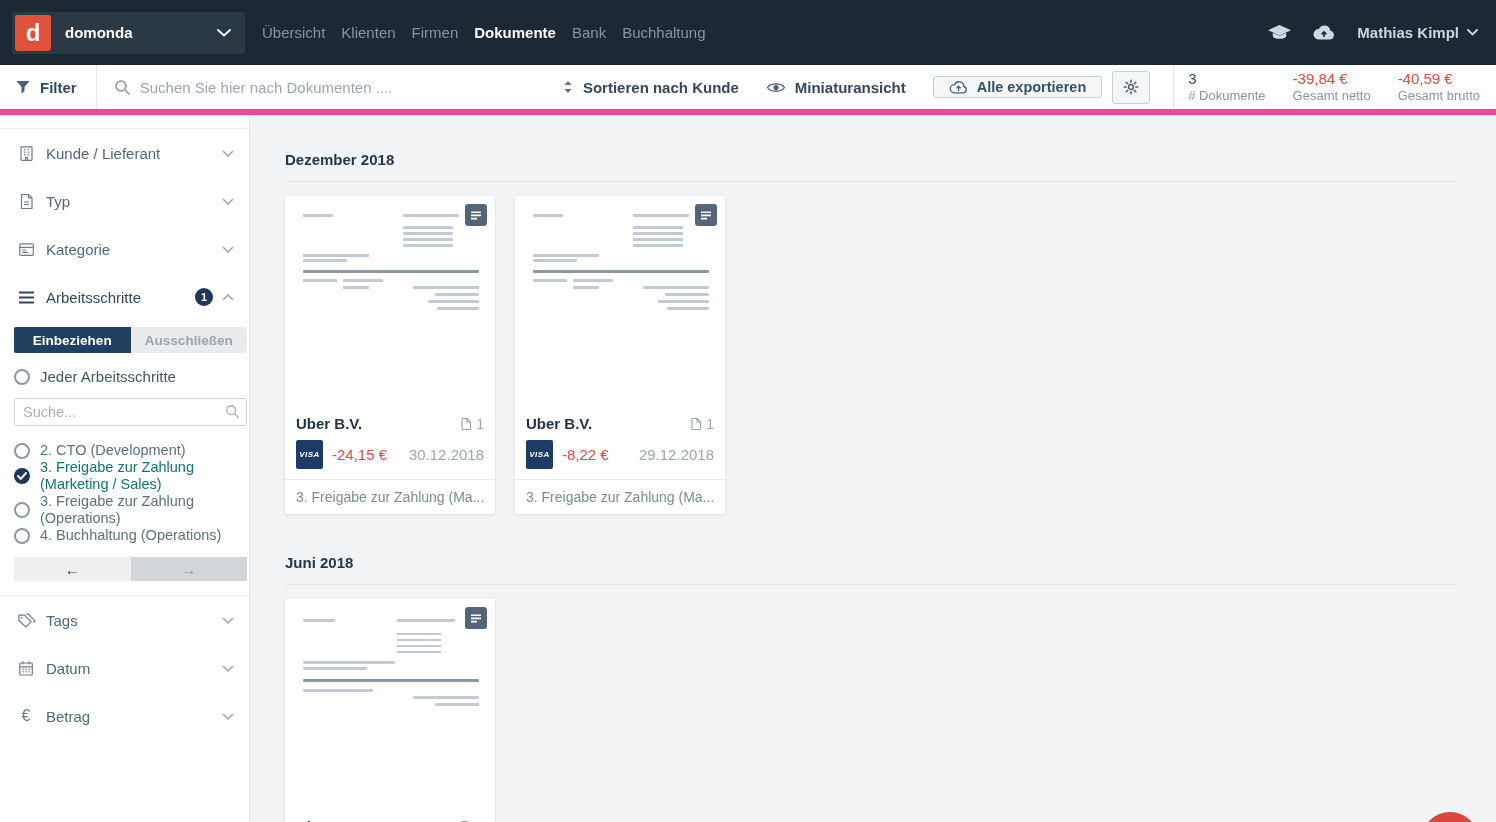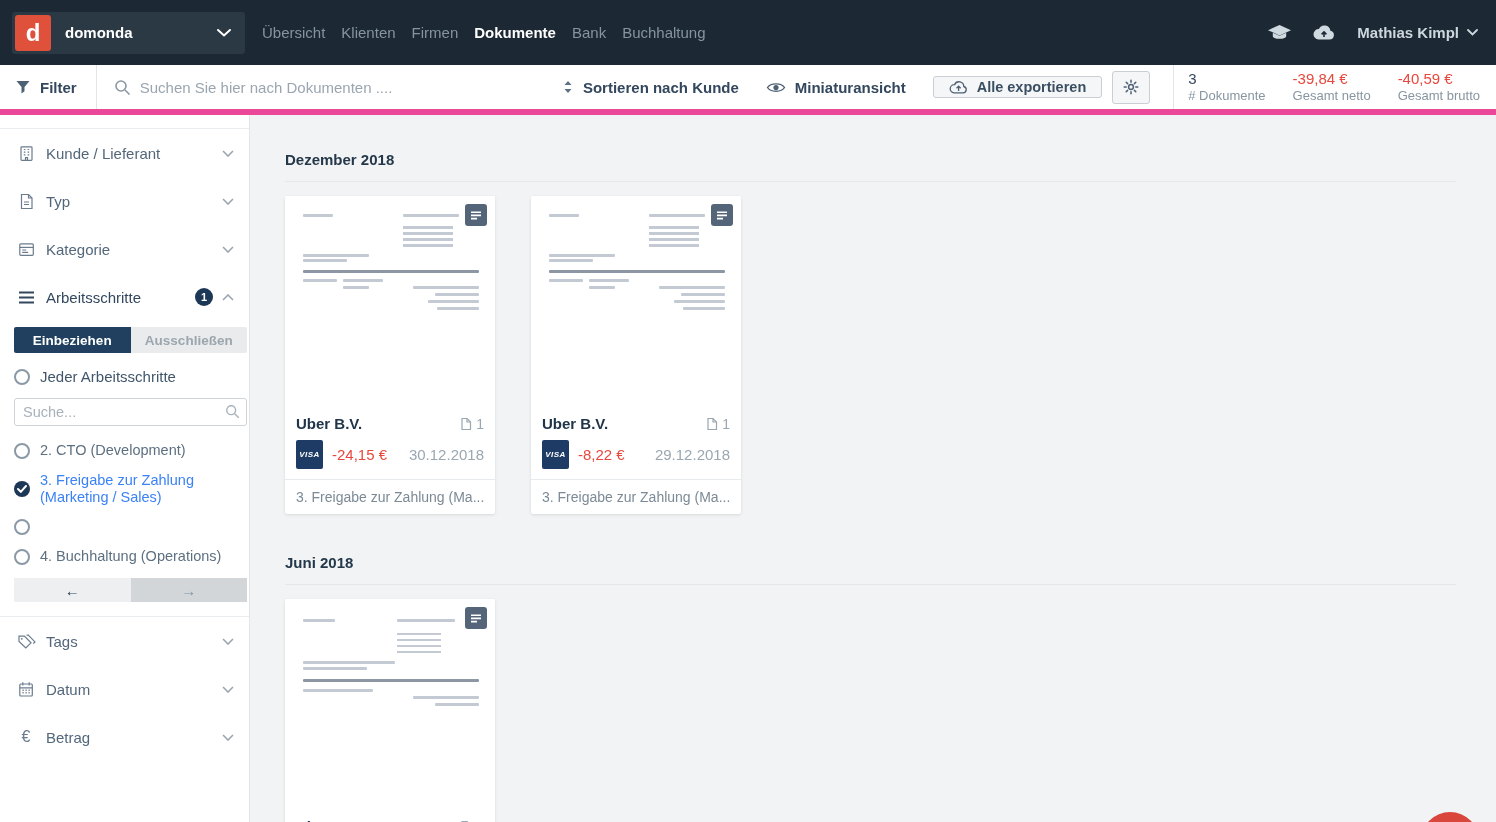--- a/index.html
+++ b/index.html
@@ -53,34 +53,34 @@
   .seg.on{background:#21405f;color:#fff}
   .seg.off{background:#e9ebec;color:#9ba6af}
   .radio-row{display:flex;align-items:center;gap:10px;margin-top:15px;cursor:pointer}
   .radio{width:16px;height:16px;min-width:16px;border:2px solid #8b99a6;border-radius:50%;background:#fff}
   .radio.checked{border:none;background:#1d3756;display:flex;align-items:center;justify-content:center}
   .any-label{font-size:15px;color:#41566b}
   .sb-search{position:relative;margin-top:13px}
   .sb-search input{width:100%;height:28px;border:1px solid #cdd3d9;border-radius:3px;padding:0 28px 0 8px;font-size:14.5px;color:#5d7080;outline:none;font-family:"Liberation Sans",sans-serif}
   .sb-search input::placeholder{color:#a8b2bb}
   .sb-search .mag{position:absolute;right:7px;top:6px}
-  .opt-list{margin-top:16px;display:flex;flex-direction:column;gap:13px}
+  .opt-list{margin-top:16px;display:flex;flex-direction:column;}
   .opt{display:flex;align-items:center;gap:10px;cursor:pointer}
   .opt-label{font-size:14.5px;color:#5d7080;line-height:17px;max-width:186px}
-  .opt-label.sel{color:#3b82f6}
+  .opt-label.sel{color:#0f766e}
   .pager{display:flex;margin-top:13px;height:24px}
   .pg-btn{flex:1;display:flex;align-items:center;justify-content:center;font-size:15px;cursor:pointer}
   .pg-prev{background:#edeff0;color:#2d4257}
   .pg-next{background:#d3d6d9;color:#7f94a9}
 
   
   .content{position:absolute;left:250px;top:115px;width:1246px;height:707px;overflow:hidden;padding:36px 40px 0 35px}
   .month-title{font-size:15px;font-weight:700;color:#25384a;line-height:18px}
   .month-rule{border-bottom:1px solid #e4e8ea;margin-top:12px}
-  .cards-row{display:flex;gap:36px;margin-top:14px}
+  .cards-row{display:flex;gap:20px;margin-top:14px}
   .card{width:210px;background:#fff;border-radius:2px;box-shadow:0 1px 3px rgba(35,50,64,.13);cursor:pointer}
   .thumb{position:relative;height:210px;background:#fff;border-radius:2px 2px 0 0;overflow:hidden}
   .tl{position:absolute;background:#c3cad3;height:3px;border-radius:1px}
   .tl.dark{background:#8d97a3}
   .tp{position:absolute;background:repeating-linear-gradient(to bottom,#c3cad3 0 2.5px,transparent 2.5px 6px)}
   .journal{position:absolute;right:8px;top:8px;width:22px;height:22px;background:#54657a;border-radius:3px;display:flex;align-items:center;justify-content:center}
   .card-info{padding:9px 11px 10px 11px}
   .ci-row{display:flex;align-items:center;justify-content:space-between}
   .vendor{font-size:15px;font-weight:700;color:#203549}
   .pages{display:flex;align-items:center;gap:4px;color:#9aa7b1;font-size:14px}
@@ -305,20 +305,21 @@
         <div class="opt">
           <span class="radio checked">
             <svg width="10" height="8" viewBox="0 0 10 8" fill="none" stroke="#ffffff" stroke-width="2" stroke-linecap="round">
                 <path d="M1 4l2.8 2.8L9 1"></path>
               </svg>
           </span>
           <span class="opt-label sel">3. Freigabe zur Zahlung (Marketing / Sales)</span>
         </div>
         <div class="opt">
           <span class="radio"></span>
+          <span class="opt-label">3. Freigabe zur Zahlung (Operations)</span>
         </div>
         <div class="opt">
           <span class="radio"></span>
           <span class="opt-label">4. Buchhaltung (Operations)</span>
         </div>
       </div>
       <div class="pager">
         <div class="pg-btn pg-prev">←</div>
         <div class="pg-btn pg-next">→</div>
       </div>

